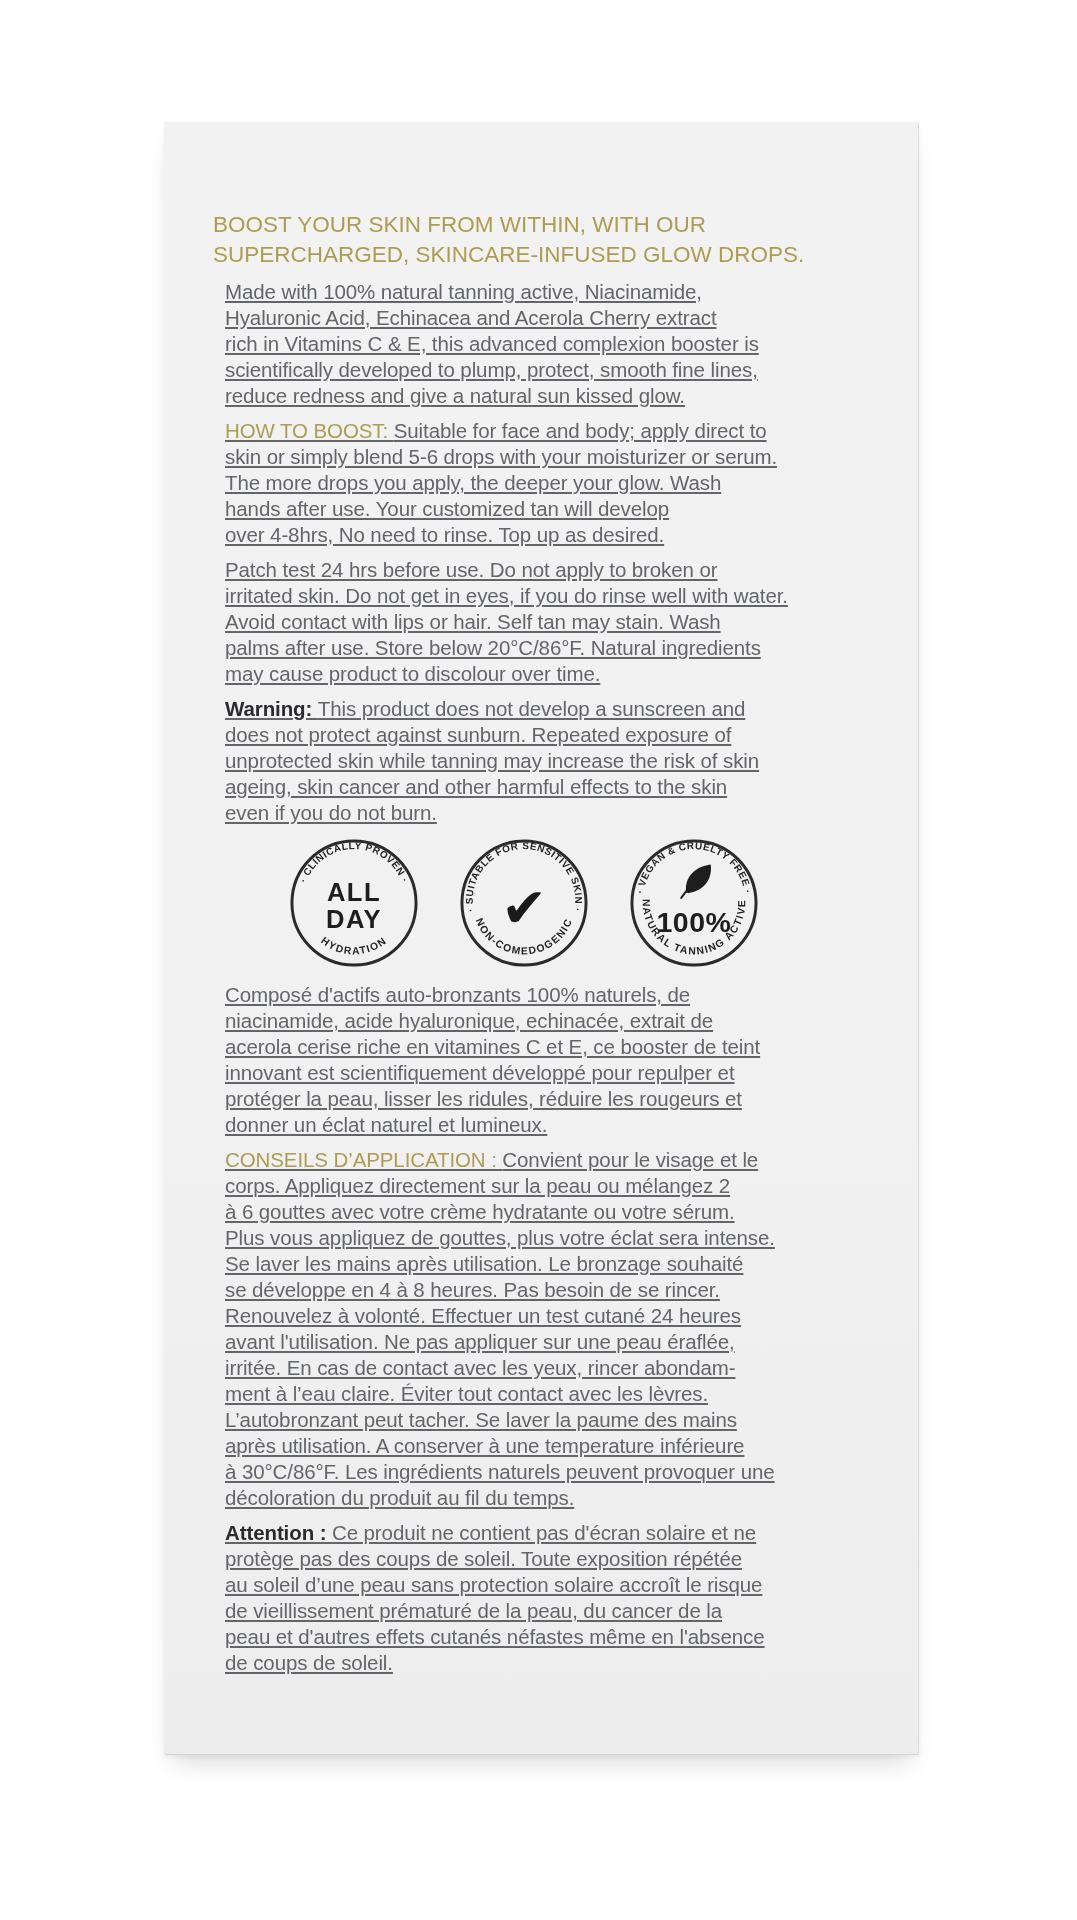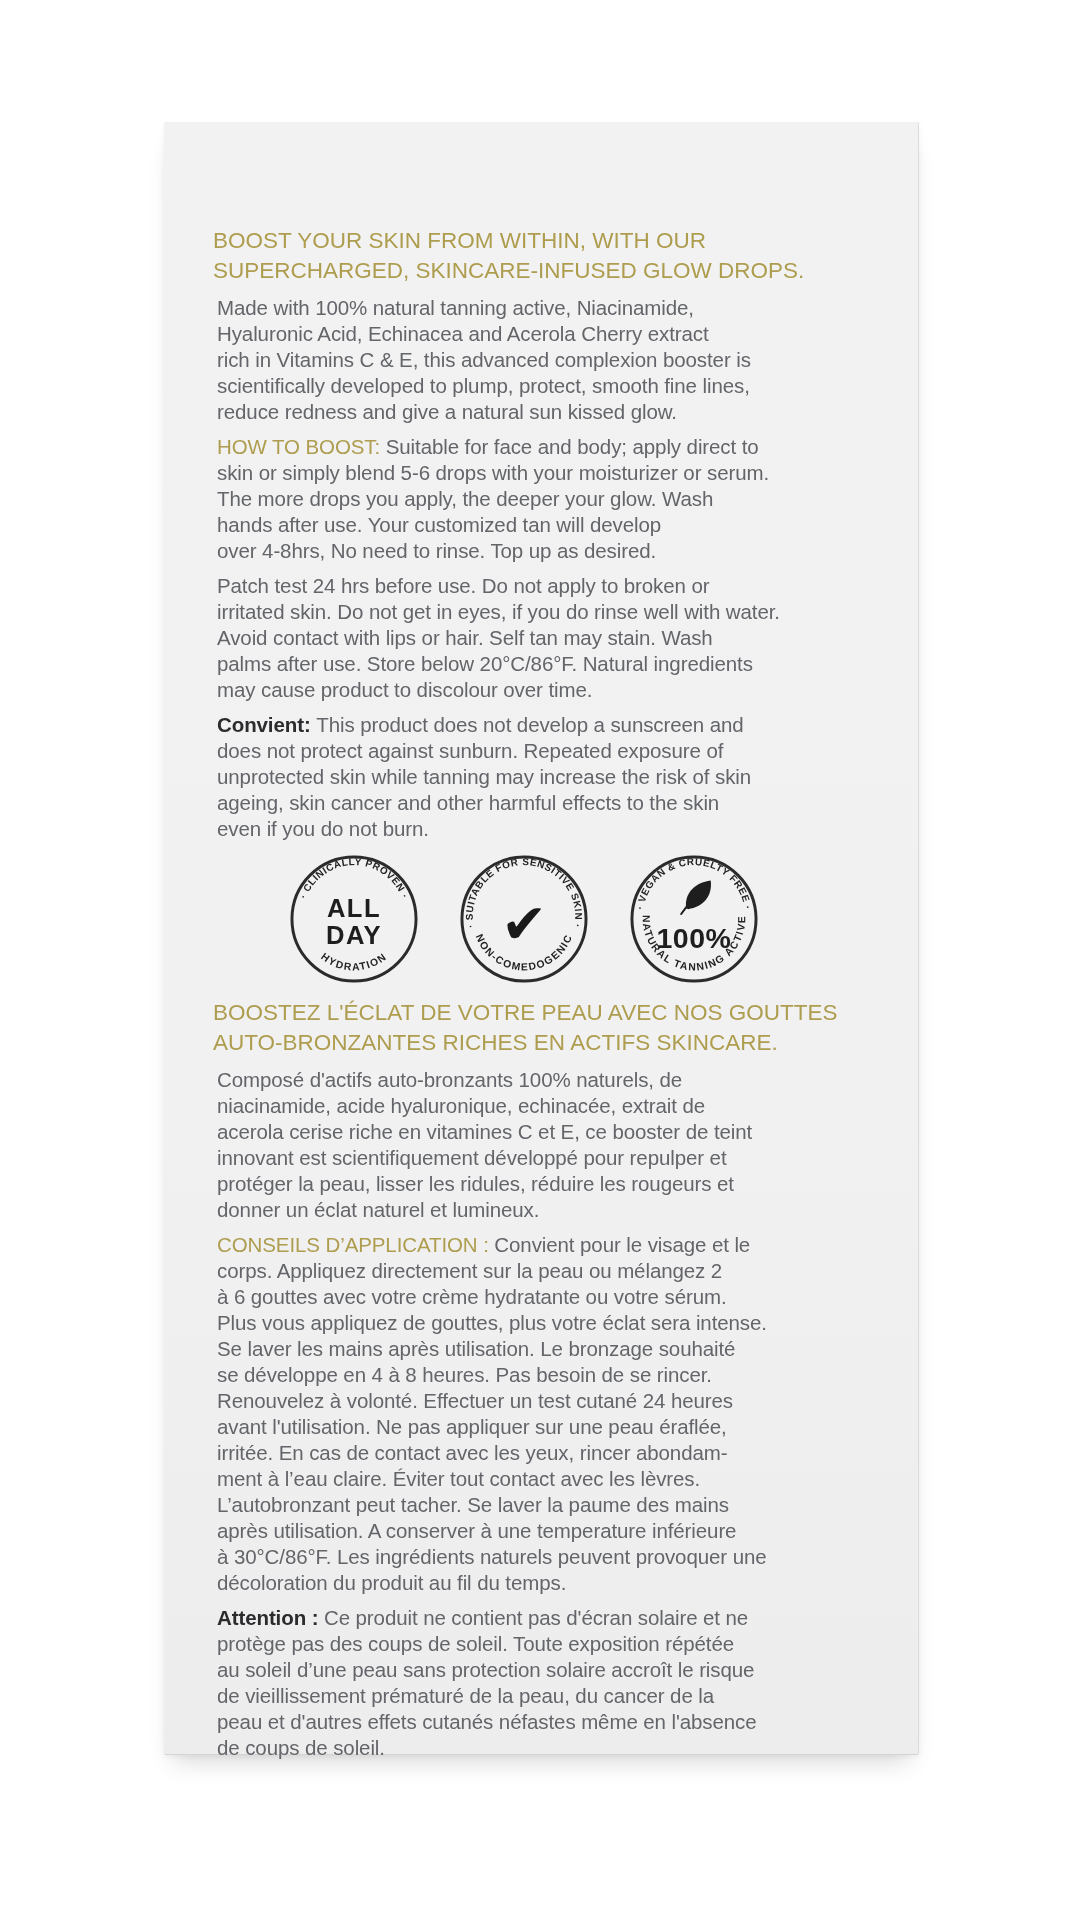--- a/index.html
+++ b/index.html
@@ -8,24 +8,24 @@
     font-family:"Liberation Sans",sans-serif;overflow:hidden;
   }
   .box{
     position:absolute;left:164px;top:122px;width:754px;height:1632px;
     background:linear-gradient(180deg,#f2f2f3 0%,#f1f1f2 60%,#ededee 100%);
     border-right:1px solid #dcdcde;border-bottom:1px solid #d4d4d6;
     box-shadow:0 16px 24px -10px rgba(0,0,0,.16),0 2px 6px rgba(0,0,0,.05);
     border-radius:2px;
   }
   .content{
-    position:absolute;left:49px;top:104px;width:700px;
+    position:absolute;left:49px;top:88px;width:700px;
     color:#636569;font-size:20.5px;line-height:26px;letter-spacing:-0.1px;
   }
-  .para{margin:0 0 9px 4px;white-space:pre-line;}
+  .para{margin:0 0 9px 12px;white-space:pre-line;text-decoration:underline;}
   .gold-head{
     color:#ae9d4e;font-size:22.5px;line-height:30px;letter-spacing:0;
     margin:0 0 9px 0;white-space:pre-line;font-weight:400;
   }
   .lead-gold{color:#ae9d4e;}
   .lead-bold{color:#2c2c2e;font-weight:700;}
   .badges{
     display:flex;gap:40px;margin:12px 0 14px 76px;
   }
   .badge{width:130px;height:130px;}
@@ -56,21 +56,21 @@
 The more drops you apply, the deeper your glow. Wash
 hands after use. Your customized tan will develop
 over 4-8hrs, No need to rinse. Top up as desired.</span></p>
 
     <p class="para">Patch test 24 hrs before use. Do not apply to broken or
 irritated skin. Do not get in eyes, if you do rinse well with water.
 Avoid contact with lips or hair. Self tan may stain. Wash
 palms after use. Store below 20°C/86°F. Natural ingredients
 may cause product to discolour over time.</p>
 
-    <p class="para"><span class="lead-bold">Convient: </span><span>This product does not develop a sunscreen and
+    <p class="para"><span class="lead-bold">Warning: </span><span>This product does not develop a sunscreen and
 does not protect against sunburn. Repeated exposure of
 unprotected skin while tanning may increase the risk of skin
 ageing, skin cancer and other harmful effects to the skin
 even if you do not burn.</span></p>
 
     <div class="badges">
 
       <div class="badge">
         <svg viewBox="0 0 132 132">
           <defs>
@@ -110,22 +110,20 @@
           <g>
             <path d="M 58,55 C 56,40 67,29 83,27 C 85,43 75,54 60,56 Z" fill="#1e1e1e"></path>
             <path d="M 53,61 C 59,52 66,45 74,39" fill="none" stroke="#1e1e1e" stroke-width="2" stroke-linecap="round"></path>
           </g>
           <text class="center-pct" x="66" y="95" text-anchor="middle">100%</text>
         </svg>
       </div>
 
     </div>
 
-    <p class="gold-head">BOOSTEZ L'ÉCLAT DE VOTRE PEAU AVEC NOS GOUTTES
-AUTO-BRONZANTES RICHES EN ACTIFS SKINCARE.</p>
 
     <p class="para">Composé d'actifs auto-bronzants 100% naturels, de
 niacinamide, acide hyaluronique, echinacée, extrait de
 acerola cerise riche en vitamines C et E, ce booster de teint
 innovant est scientifiquement développé pour repulper et
 protéger la peau, lisser les ridules, réduire les rougeurs et
 donner un éclat naturel et lumineux.</p>
 
     <p class="para"><span class="lead-gold">CONSEILS D’APPLICATION : </span><span>Convient pour le visage et le
 corps. Appliquez directement sur la peau ou mélangez 2

